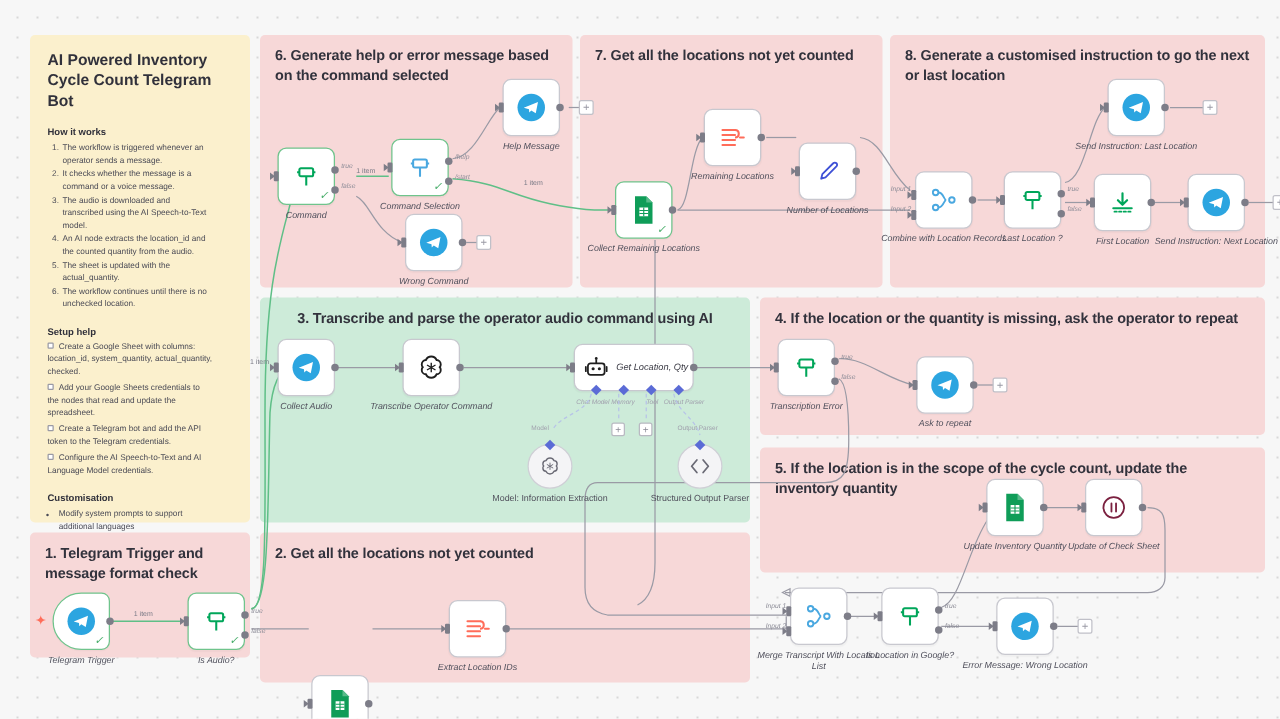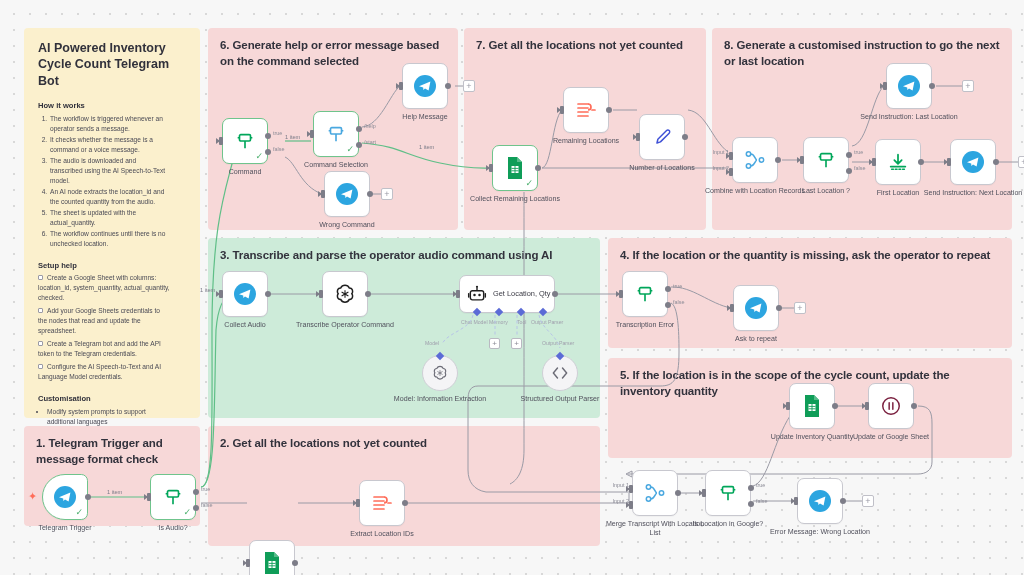--- a/index.html
+++ b/index.html
@@ -34,21 +34,21 @@
   .note-ol li { margin-bottom:1px; padding-left:1px; }
   .note-ul { margin:4px 0 0 9px; font-size:6.6px; line-height:1.52; color:#4a4a55; }
   .note-ul li { margin-bottom:2px; }
   .chk { font-size:6.6px; line-height:1.52; color:#4a4a55; margin-top:3px; padding-left:0px; }
   .chk .box {
     display:inline-block; width:5px; height:5px; border:1px solid #9a9aa5;
     border-radius:1px; margin-right:4px; vertical-align:0px; background:#fff;
   }
 
   
-  .node { position:absolute; }
+  .node { position:absolute;font-style:italic; }
   .nbox {
     width:46px; height:46px; background:#ffffff; border:1px solid #c8c8cf;
     border-radius:7px; position:relative;
     display:flex; align-items:center; justify-content:center;
     box-shadow:0 1px 1px rgba(0,0,0,0.03);
   }
   .nbox.ok { border-color:#6fc48c; }
   .nbox.trigger { border-top-left-radius:24px; border-bottom-left-radius:24px; }
   .nbox.wide { width:96px; height:38px; justify-content:flex-start; padding-left:7px; }
   .nbox .tick {
@@ -156,21 +156,21 @@
 
   <div class="sticky pink" style="left:208px; top:28px; width:250px; height:202px;">
     <div class="title">6. Generate help or error message based on the command selected</div>
   </div>
   <div class="sticky pink" style="left:464px; top:28px; width:242px; height:202px;">
     <div class="title">7. Get all the locations not yet counted</div>
   </div>
   <div class="sticky pink" style="left:712px; top:28px; width:300px; height:202px;">
     <div class="title">8. Generate a customised instruction to go the next or last location</div>
   </div>
-  <div class="sticky green" style="left:208px; top:238px; width:392px; height:180px;">
+  <div class="sticky green" style="left:208px; top:238px; width:392px; height:180px;text-align:center;">
     <div class="title">3. Transcribe and parse the operator audio command using AI</div>
   </div>
   <div class="sticky pink" style="left:608px; top:238px; width:404px; height:110px;">
     <div class="title">4. If the location or the quantity is missing, ask the operator to repeat</div>
   </div>
   <div class="sticky pink" style="left:608px; top:358px; width:404px; height:100px;">
     <div class="title">5. If the location is in the scope of the cycle count, update the inventory quantity</div>
   </div>
   <div class="sticky pink" style="left:24px; top:426px; width:176px; height:100px;">
     <div class="title" style="padding:10px 12px 0 12px;">1. Telegram Trigger and message format check</div>
@@ -611,21 +611,21 @@
 
   <div class="node" style="left:868px; top:383px;">
     <div class="nbox">
       <svg width="22" height="22" viewBox="0 0 24 24">
         <circle cx="12" cy="12" r="9" fill="none" stroke="#7b2140" stroke-width="1.6"></circle>
         <path d="M10 8.5 V15.5 M14 8.5 V15.5" stroke="#7b2140" stroke-width="1.6" stroke-linecap="round"></path>
       </svg>
       <span class="port in"></span>
       <span class="port out"></span>
     </div>
-    <div class="nlabel">Update of Google Sheet</div>
+    <div class="nlabel">Update of Check Sheet</div>
   </div>
 
   <div class="node" style="left:632px; top:470px;">
     <div class="nbox">
       <svg width="24" height="22" viewBox="0 0 24 22">
         <circle cx="5.5" cy="5" r="2.2" fill="none" stroke="#4aa8e0" stroke-width="1.5"></circle>
         <circle cx="5.5" cy="17" r="2.2" fill="none" stroke="#4aa8e0" stroke-width="1.5"></circle>
         <circle cx="18.5" cy="11" r="2.2" fill="none" stroke="#4aa8e0" stroke-width="1.5"></circle>
         <path d="M7.7 5 C12 5 12 11 14 11 M7.7 17 C12 17 12 11 14 11" fill="none" stroke="#4aa8e0" stroke-width="1.5"></path>
       </svg>

